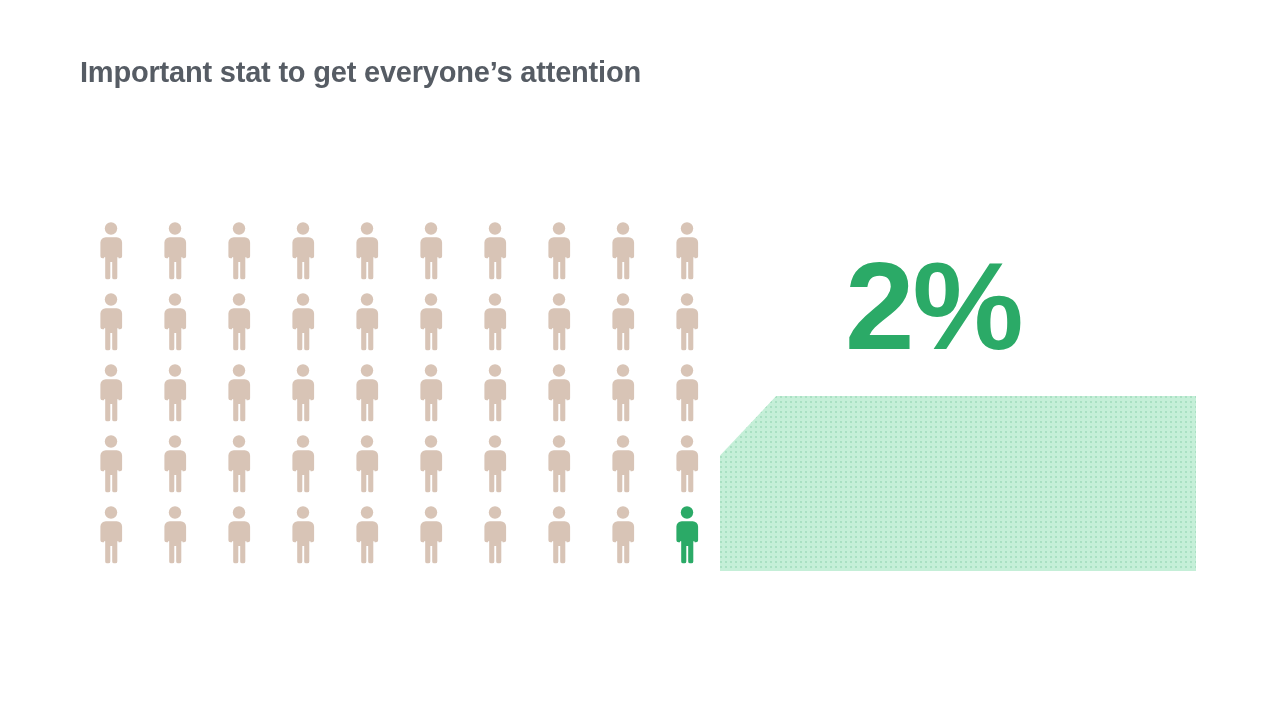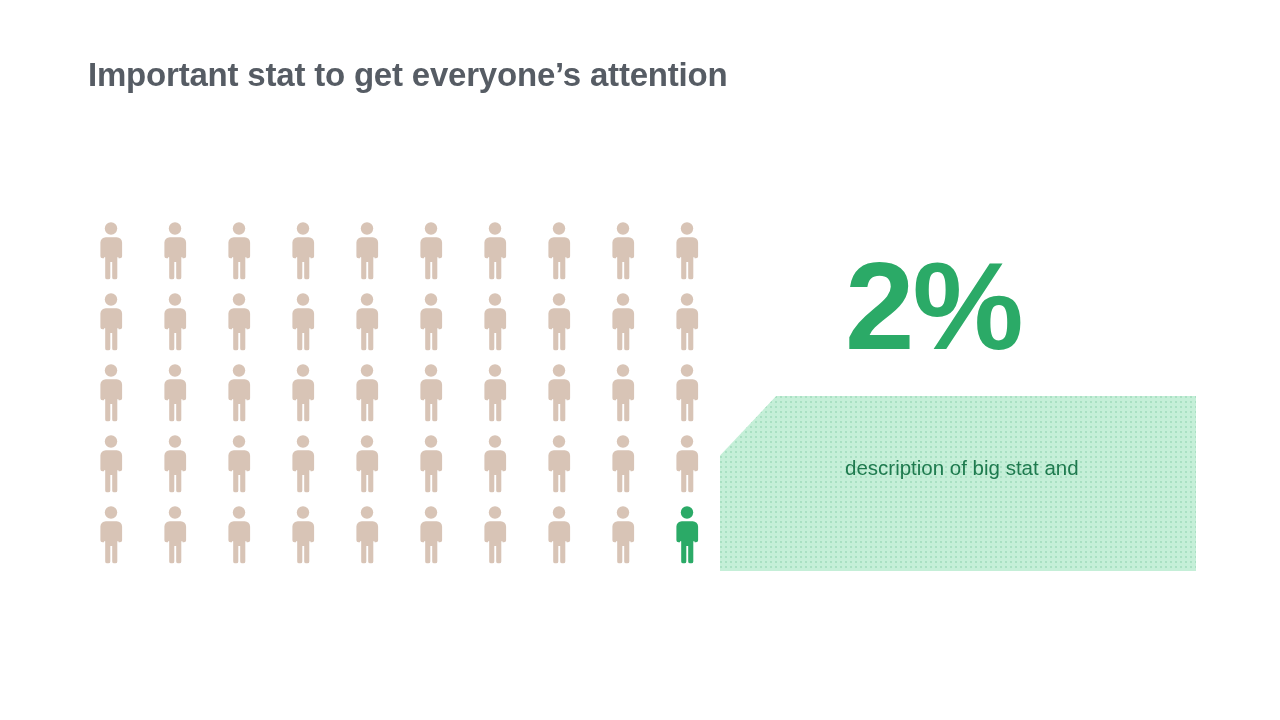--- a/index.html
+++ b/index.html
@@ -17,23 +17,23 @@
   #slide {
     position: relative;
     width: 1280px;
     height: 720px;
     background: #ffffff;
   }
 
   
   #slide-title {
     position: absolute;
-    left: 88px;
+    left: 80px;
     top: 56px;
-    font-size: 33px;
+    font-size: 29px;
     font-weight: bold;
     color: #565c64;
     letter-spacing: -0.2px;
     white-space: nowrap;
   }
 
   
   #pictogram {
     position: absolute;
     left: 96px;
@@ -404,17 +404,16 @@
         </svg>
       </div>
     </div>
 
   <div id="big-stat">2%</div>
 
   <div id="callout">
     <div id="callout-shape"></div>
     <div id="callout-texture"></div>
     <div id="callout-text">
-      <span class="line">description of big stat and</span>
     </div>
   </div>
 
 </div>
 
 </body></html>

